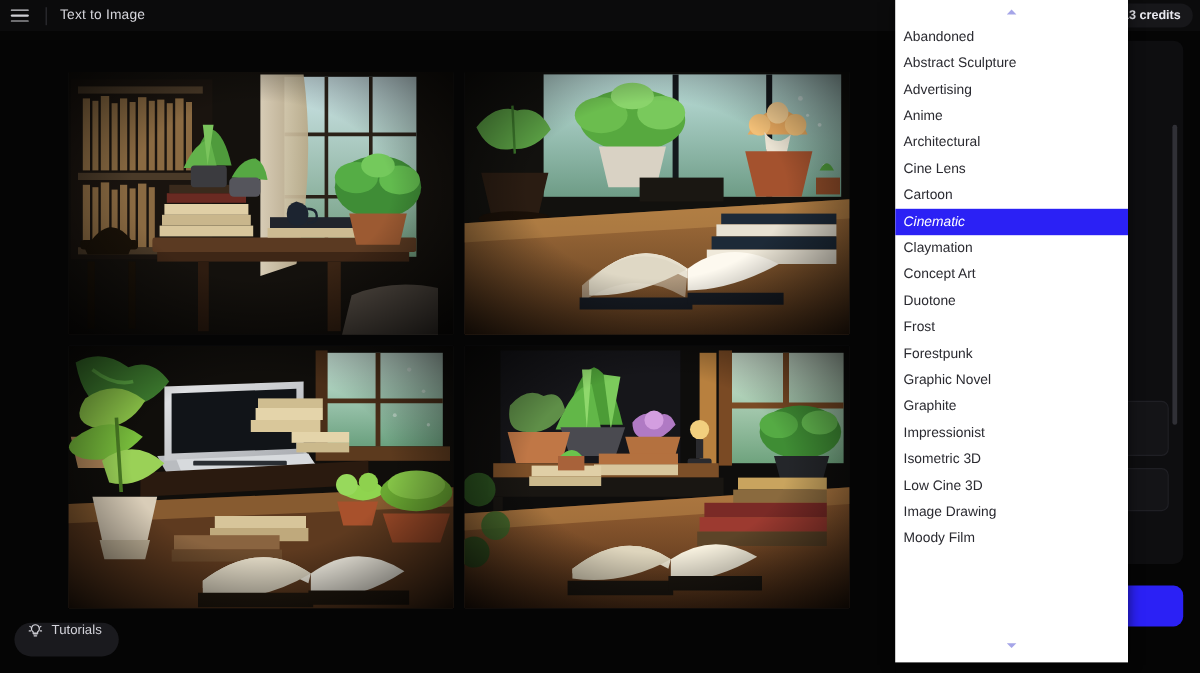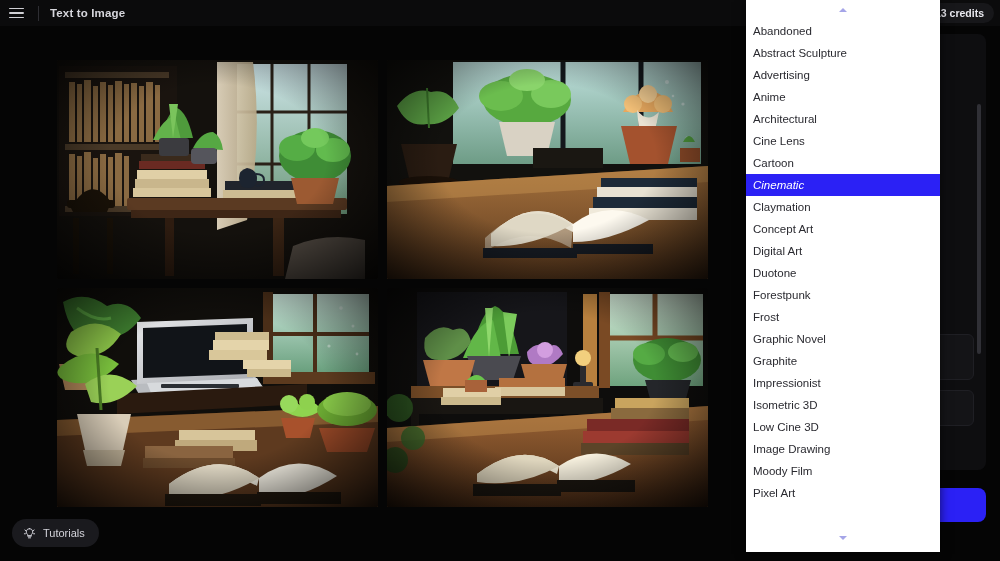--- a/index.html
+++ b/index.html
@@ -44,21 +44,20 @@
   .topdivider {
     width: 1px; height: 15px;
     background: #2e2e33;
     margin: 0 11px 0 11px;
   }
   .app-title {
     color: #d6d6dc;
     font-size: 11.5px;
     letter-spacing: .15px;
     white-space: nowrap;
-    font-weight: bold;
   }
   .credits-pill {
     position: absolute;
     right: 6px; top: 3px;
     height: 20px;
     display: flex; align-items: center;
     padding: 0 10px;
     border-radius: 10px;
     background: #17171a;
     color: #e8e8ee;
@@ -153,21 +152,21 @@
     font-size: 12px;
     font-family: "Liberation Sans", sans-serif;
     cursor: pointer;
   }
 
   
   .tutorials {
     position: absolute;
     left: 12px; bottom: 14px;
     height: 28px;
-    display: flex; align-items: center;
+    display: flex; align-items: flex-start;
     gap: 7px;
     padding: 0 14px 0 11px;
     background: #1a1a1e;
     border-radius: 14px;
     color: #d3d3da;
     font-size: 11px;
     cursor: pointer;
     z-index: 4;
   }
   .tutorials svg { width: 13px; height: 13px; display: block; }
@@ -626,31 +625,29 @@
         <div class="dd-item">Abandoned</div>
         <div class="dd-item">Abstract Sculpture</div>
         <div class="dd-item">Advertising</div>
         <div class="dd-item">Anime</div>
         <div class="dd-item">Architectural</div>
         <div class="dd-item">Cine Lens</div>
         <div class="dd-item">Cartoon</div>
         <div class="dd-item selected" style="background: rgb(43, 33, 245); font-style: italic;">Cinematic</div>
         <div class="dd-item">Claymation</div>
         <div class="dd-item">Concept Art</div>
-        <div class="dd-item">Digital Art</div>
         <div class="dd-item">Duotone</div>
+        <div class="dd-item">Frost</div>
         <div class="dd-item">Forestpunk</div>
-        <div class="dd-item">Frost</div>
         <div class="dd-item">Graphic Novel</div>
         <div class="dd-item">Graphite</div>
         <div class="dd-item">Impressionist</div>
         <div class="dd-item">Isometric 3D</div>
         <div class="dd-item">Low Cine 3D</div>
         <div class="dd-item">Image Drawing</div>
         <div class="dd-item">Moody Film</div>
-        <div class="dd-item">Pixel Art</div>
       </div>
     <div class="dd-arrow down">
         <span></span>
       </div>
   </div>
 
 </div>
 
 </body></html>

